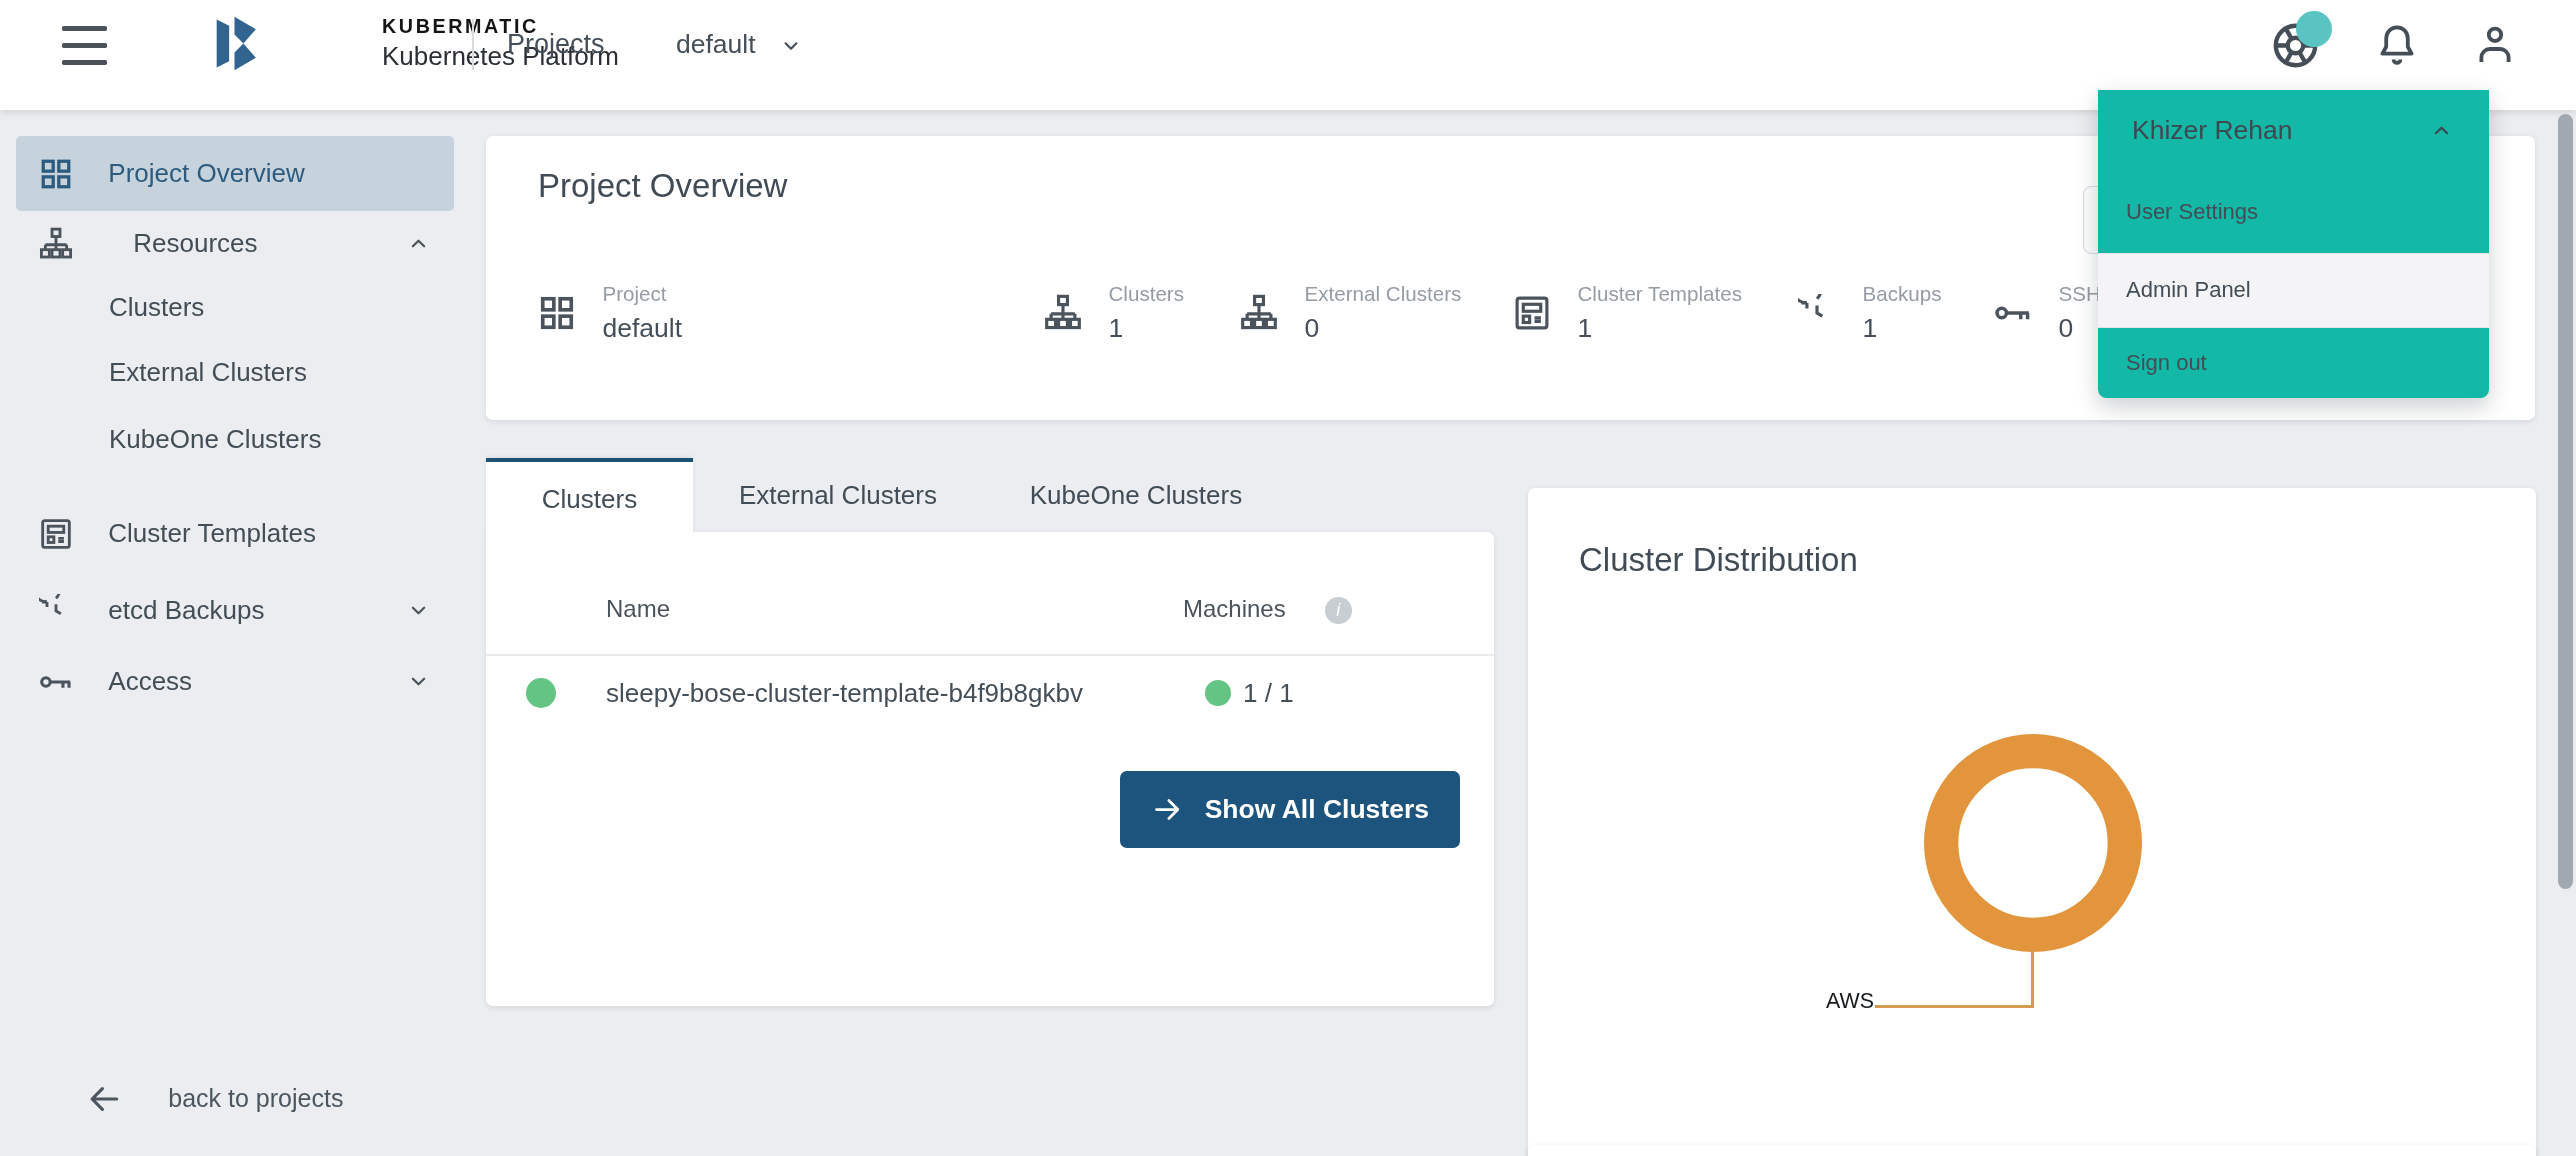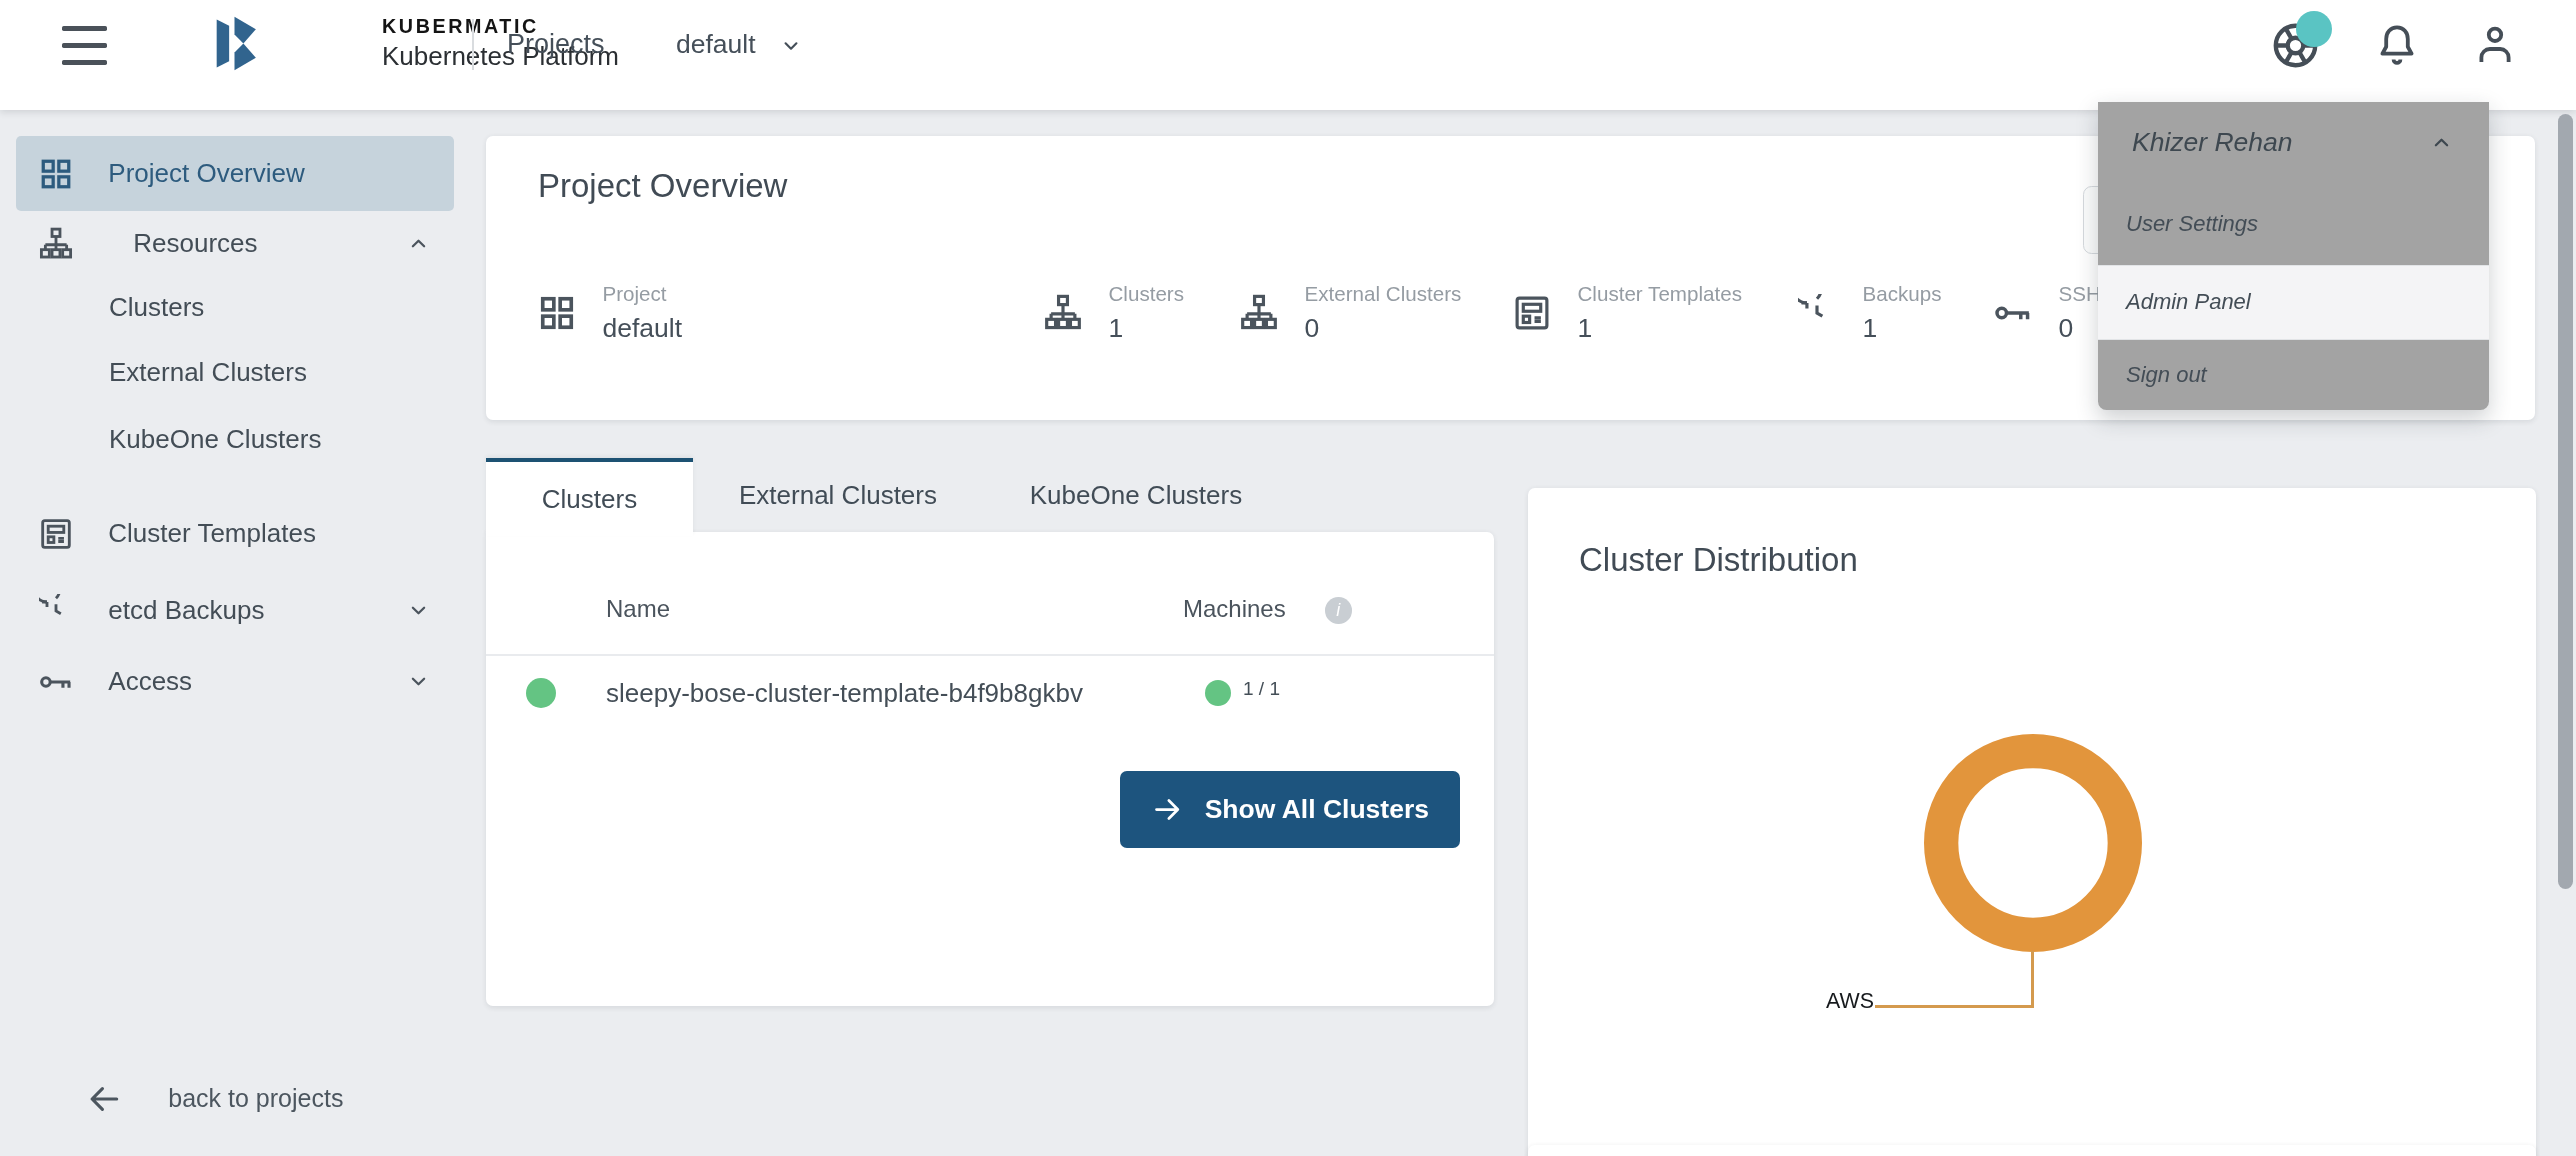--- a/index.html
+++ b/index.html
@@ -59,36 +59,36 @@
     font-size:26px;color:#414c56;cursor:pointer;}
   .tab.active{background:#fff;border-top:4.3px solid #1d5273;box-shadow:0 -1.7px 4.3px rgba(40,50,60,.07);z-index:3;}
 
   .clusters-card{left:486px;top:532px;width:1008px;height:474px;border-radius:0 6.9px 6.9px 6.9px;z-index:2;}
   .th{position:absolute;top:63px;font-size:24px;color:#4b545d;}
   .info-dot{position:absolute;left:839px;top:65px;width:26.5px;height:26.5px;border-radius:50%;background:#c9ced3;
     color:#fff;font-size:18px;display:flex;align-items:center;justify-content:center;font-style:italic;cursor:pointer;}
   .thead-line{position:absolute;left:0;top:122px;width:1008px;height:1.7px;background:#e9ebee;}
   .hdot{position:absolute;border-radius:50%;background:#64c483;}
   .row-name{position:absolute;left:120px;top:146px;font-size:26px;color:#444e57;cursor:pointer;}
-  .row-machines{position:absolute;left:757px;top:146px;font-size:19px;color:#444e57;}
+  .row-machines{position:absolute;left:757px;top:146px;font-size:26px;color:#444e57;}
   .show-all{position:absolute;left:634px;top:239px;width:340px;height:77px;background:#1d547e;border:none;
     border-radius:6.9px;color:#fff;display:flex;align-items:center;justify-content:center;gap:20.6px;cursor:pointer;}
   .show-all .lbl{font-size:26.5px;font-weight:bold;color:#fff;font-family:"Liberation Sans",sans-serif;}
 
   .dist-card{left:1528px;top:488px;width:1008px;height:770px;z-index:2;}
   .donut-wrap{position:absolute;left:396px;top:246px;}
   .leader-v{position:absolute;left:503px;top:463px;width:2.6px;height:57px;background:#d49a4e;}
   .leader-h{position:absolute;left:347px;top:517px;width:158px;height:2.6px;background:#d49a4e;}
   .aws-label{position:absolute;left:298px;top:501px;font-size:21.4px;color:#16191c;}
 
   .bottom-card{left:1528px;top:1145px;width:1008px;height:69px;z-index:2;}
 
   
-  .user-menu{position:absolute;left:2098px;top:102px;width:391px;background:#a3a3a3;border-radius:0 0 8.6px 8.6px;
-    box-shadow:0 8.6px 22px rgba(30,40,50,.22);z-index:20;overflow:hidden;font-style:italic;}
+  .user-menu{position:absolute;left:2098px;top:90px;width:391px;background:#14b8a6;border-radius:0 0 8.6px 8.6px;
+    box-shadow:0 8.6px 22px rgba(30,40,50,.22);z-index:20;overflow:hidden;}
   .um-head{height:81px;display:flex;align-items:center;justify-content:space-between;
     padding:0 34px;font-size:26.5px;color:#3e4850;cursor:pointer;}
   .um-head .chev{color:#3e4850;}
   .um-item{height:82px;display:flex;align-items:center;padding:0 28px;font-size:22px;color:#434d56;cursor:pointer;}
   .um-item.hover{background:#f4f4f6;height:73px;}
   .um-item.last{height:70px;}
   .um-div{height:0.9px;background:#e2e4e7;}
 
   .scroll-thumb{position:absolute;left:2558px;top:114px;width:14.6px;height:775px;border-radius:7.7px;
     background:#a2a8af;z-index:30;cursor:pointer;}

